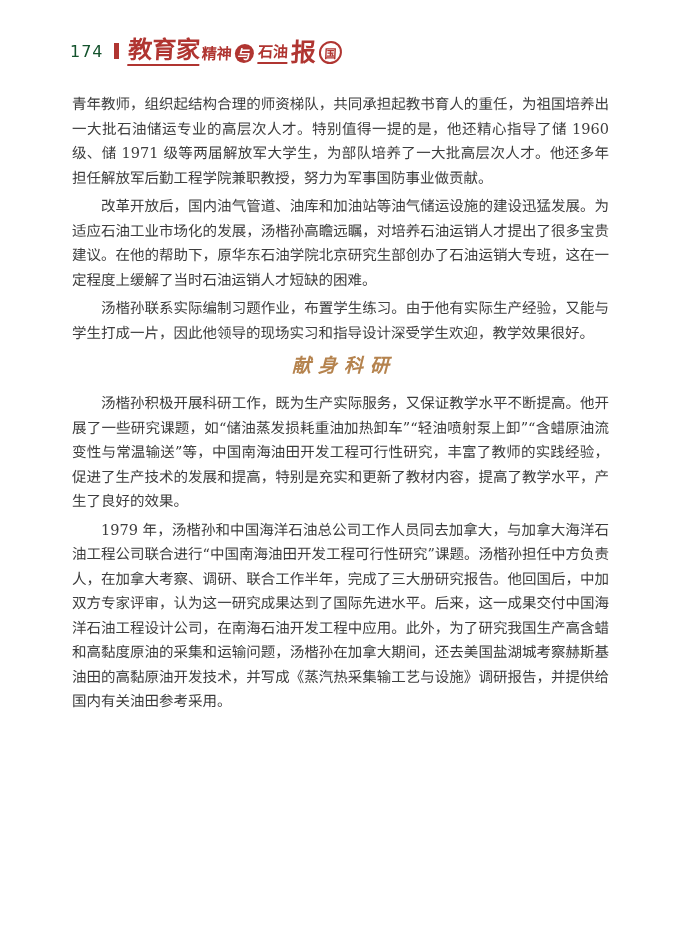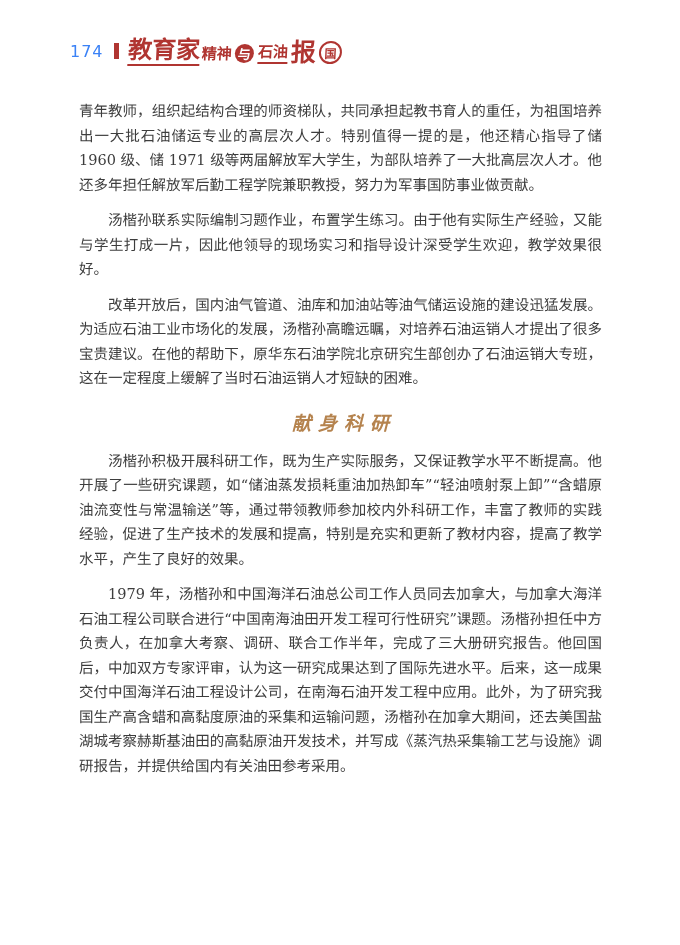--- a/index.html
+++ b/index.html
@@ -21,21 +21,21 @@
     position: absolute;
     top: 36px;
     left: 70px;
     height: 30px;
     display: flex;
     align-items: center;
   }
   .page-number {
     font-family: "DejaVu Sans", "Liberation Sans", sans-serif;
     font-size: 16px;
-    color: #3b82f6;
+    color: #14532d;
     letter-spacing: 1px;
   }
   .red-bar {
     display: inline-block;
     width: 5px;
     height: 16px;
     background: #b03531;
     margin: 0 9px 0 10px;
   }
   .logo {
@@ -102,28 +102,28 @@
     position: absolute;
     top: 88px;
     left: 68px;
     width: 545px;
     color: #3d3d3d;
     font-size: 14.5px;
     line-height: 24.5px;
     text-align: justify;
   }
   .body-text p {
-    margin: 11px;
+    margin: 4px;
     text-indent: 2em;
   }
   .body-text p.no-indent {
     text-indent: 0;
   }
   .section-heading {
-    margin: 20px 0 14px 0;
+    margin: 8px 0 14px 0;
     text-align: center;
     color: #b5834e;
     font-size: 19px;
     font-weight: 700;
     font-style: italic;
     letter-spacing: 7px;
     line-height: 24px;
     text-indent: 7px; 
     font-family: "DejaVu Serif", "Liberation Serif", serif;
   }
@@ -141,20 +141,20 @@
       <span class="logo-small">精神</span>
       <span class="logo-yu-circle">与</span>
       <span class="logo-small-underline">石油</span>
       <span class="logo-bao">报</span>
       <span class="logo-guo-circle">国</span>
     </span>
   </div>
 
   <div class="body-text">
     <p class="no-indent">青年教师，组织起结构合理的师资梯队，共同承担起教书育人的重任，为祖国培养出一大批石油储运专业的高层次人才。特别值得一提的是，他还精心指导了储 1960 级、储 1971 级等两届解放军大学生，为部队培养了一大批高层次人才。他还多年担任解放军后勤工程学院兼职教授，努力为军事国防事业做贡献。</p>
+    <p>改革开放后，国内油气管道、油库和加油站等油气储运设施的建设迅猛发展。为适应石油工业市场化的发展，汤楷孙高瞻远瞩，对培养石油运销人才提出了很多宝贵建议。在他的帮助下，原华东石油学院北京研究生部创办了石油运销大专班，这在一定程度上缓解了当时石油运销人才短缺的困难。</p>
     <p>汤楷孙联系实际编制习题作业，布置学生练习。由于他有实际生产经验，又能与学生打成一片，因此他领导的现场实习和指导设计深受学生欢迎，教学效果很好。</p>
-    <p>改革开放后，国内油气管道、油库和加油站等油气储运设施的建设迅猛发展。为适应石油工业市场化的发展，汤楷孙高瞻远瞩，对培养石油运销人才提出了很多宝贵建议。在他的帮助下，原华东石油学院北京研究生部创办了石油运销大专班，这在一定程度上缓解了当时石油运销人才短缺的困难。</p>
     <h2 class="section-heading">献身科研</h2>
-    <p>汤楷孙积极开展科研工作，既为生产实际服务，又保证教学水平不断提高。他开展了一些研究课题，如“储油蒸发损耗重油加热卸车”“轻油喷射泵上卸”“含蜡原油流变性与常温输送”等，通过带领教师参加校内外科研工作，丰富了教师的实践经验，促进了生产技术的发展和提高，特别是充实和更新了教材内容，提高了教学水平，产生了良好的效果。</p>
+    <p>汤楷孙积极开展科研工作，既为生产实际服务，又保证教学水平不断提高。他开展了一些研究课题，如“储油蒸发损耗重油加热卸车”“轻油喷射泵上卸”“含蜡原油流变性与常温输送”等，中国南海油田开发工程可行性研究，丰富了教师的实践经验，促进了生产技术的发展和提高，特别是充实和更新了教材内容，提高了教学水平，产生了良好的效果。</p>
     <p>1979 年，汤楷孙和中国海洋石油总公司工作人员同去加拿大，与加拿大海洋石油工程公司联合进行“中国南海油田开发工程可行性研究”课题。汤楷孙担任中方负责人，在加拿大考察、调研、联合工作半年，完成了三大册研究报告。他回国后，中加双方专家评审，认为这一研究成果达到了国际先进水平。后来，这一成果交付中国海洋石油工程设计公司，在南海石油开发工程中应用。此外，为了研究我国生产高含蜡和高黏度原油的采集和运输问题，汤楷孙在加拿大期间，还去美国盐湖城考察赫斯基油田的高黏原油开发技术，并写成《蒸汽热采集输工艺与设施》调研报告，并提供给国内有关油田参考采用。</p>
   </div>
 
 </div>
 
 </body></html>

